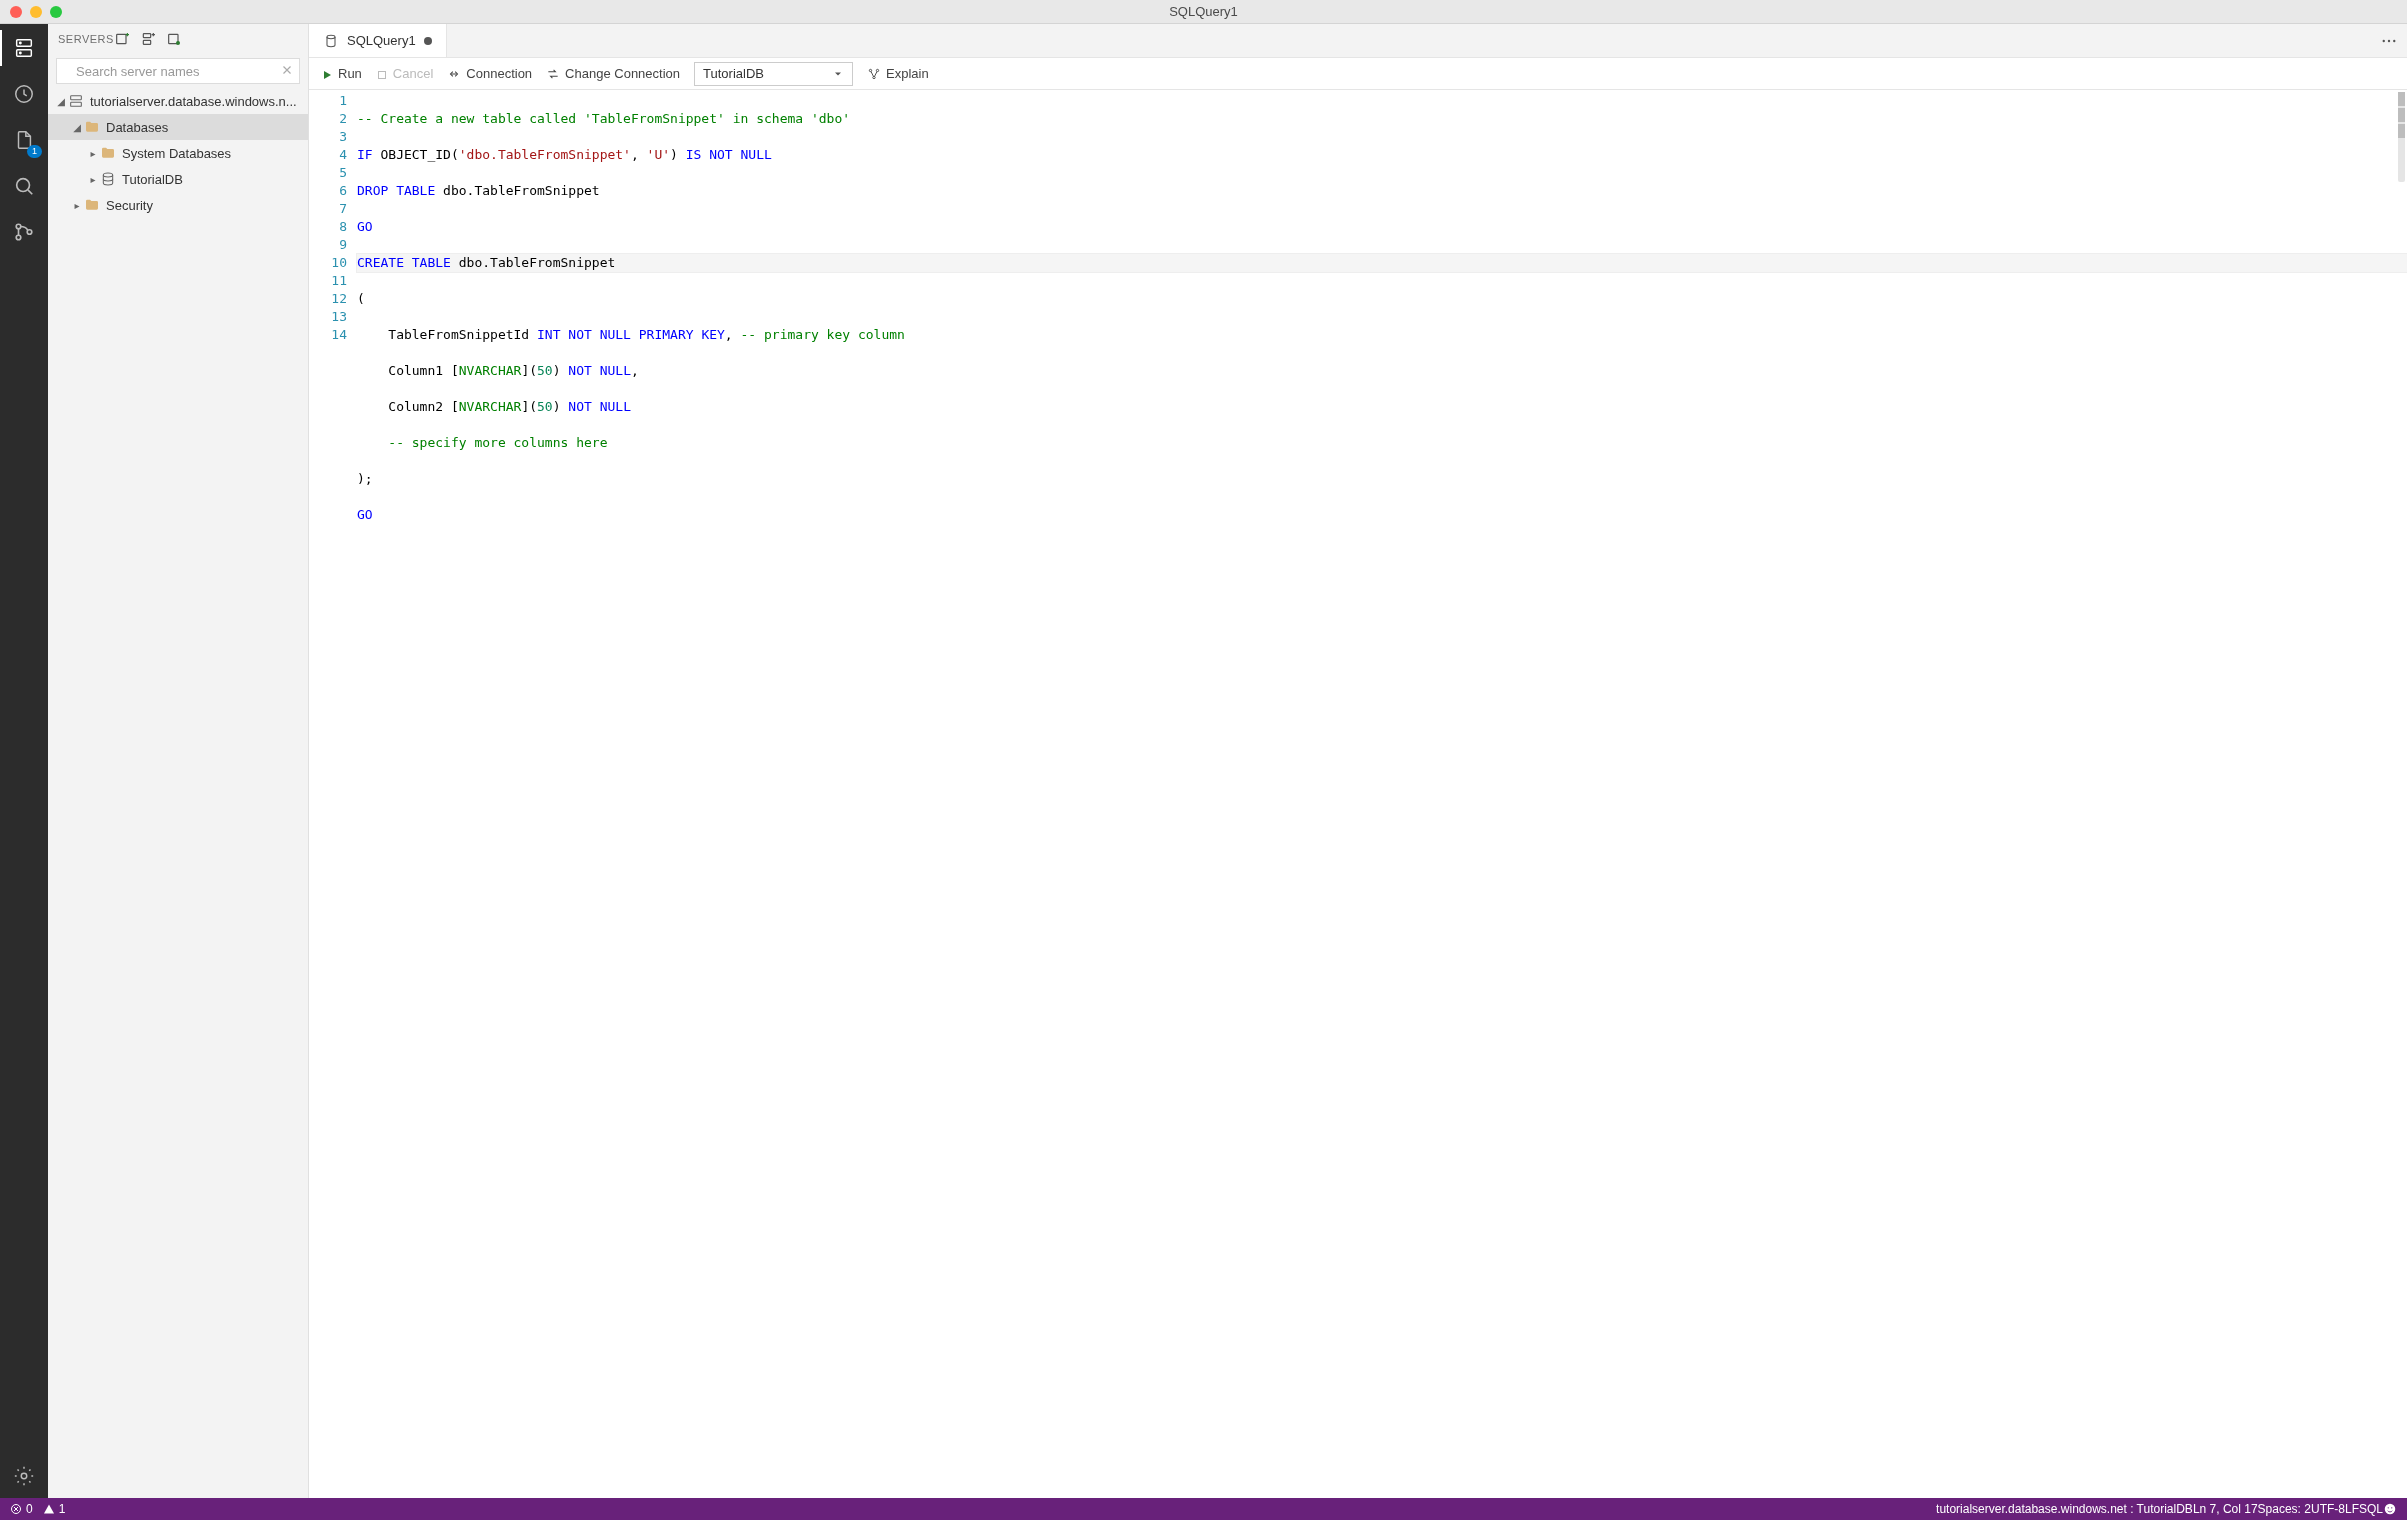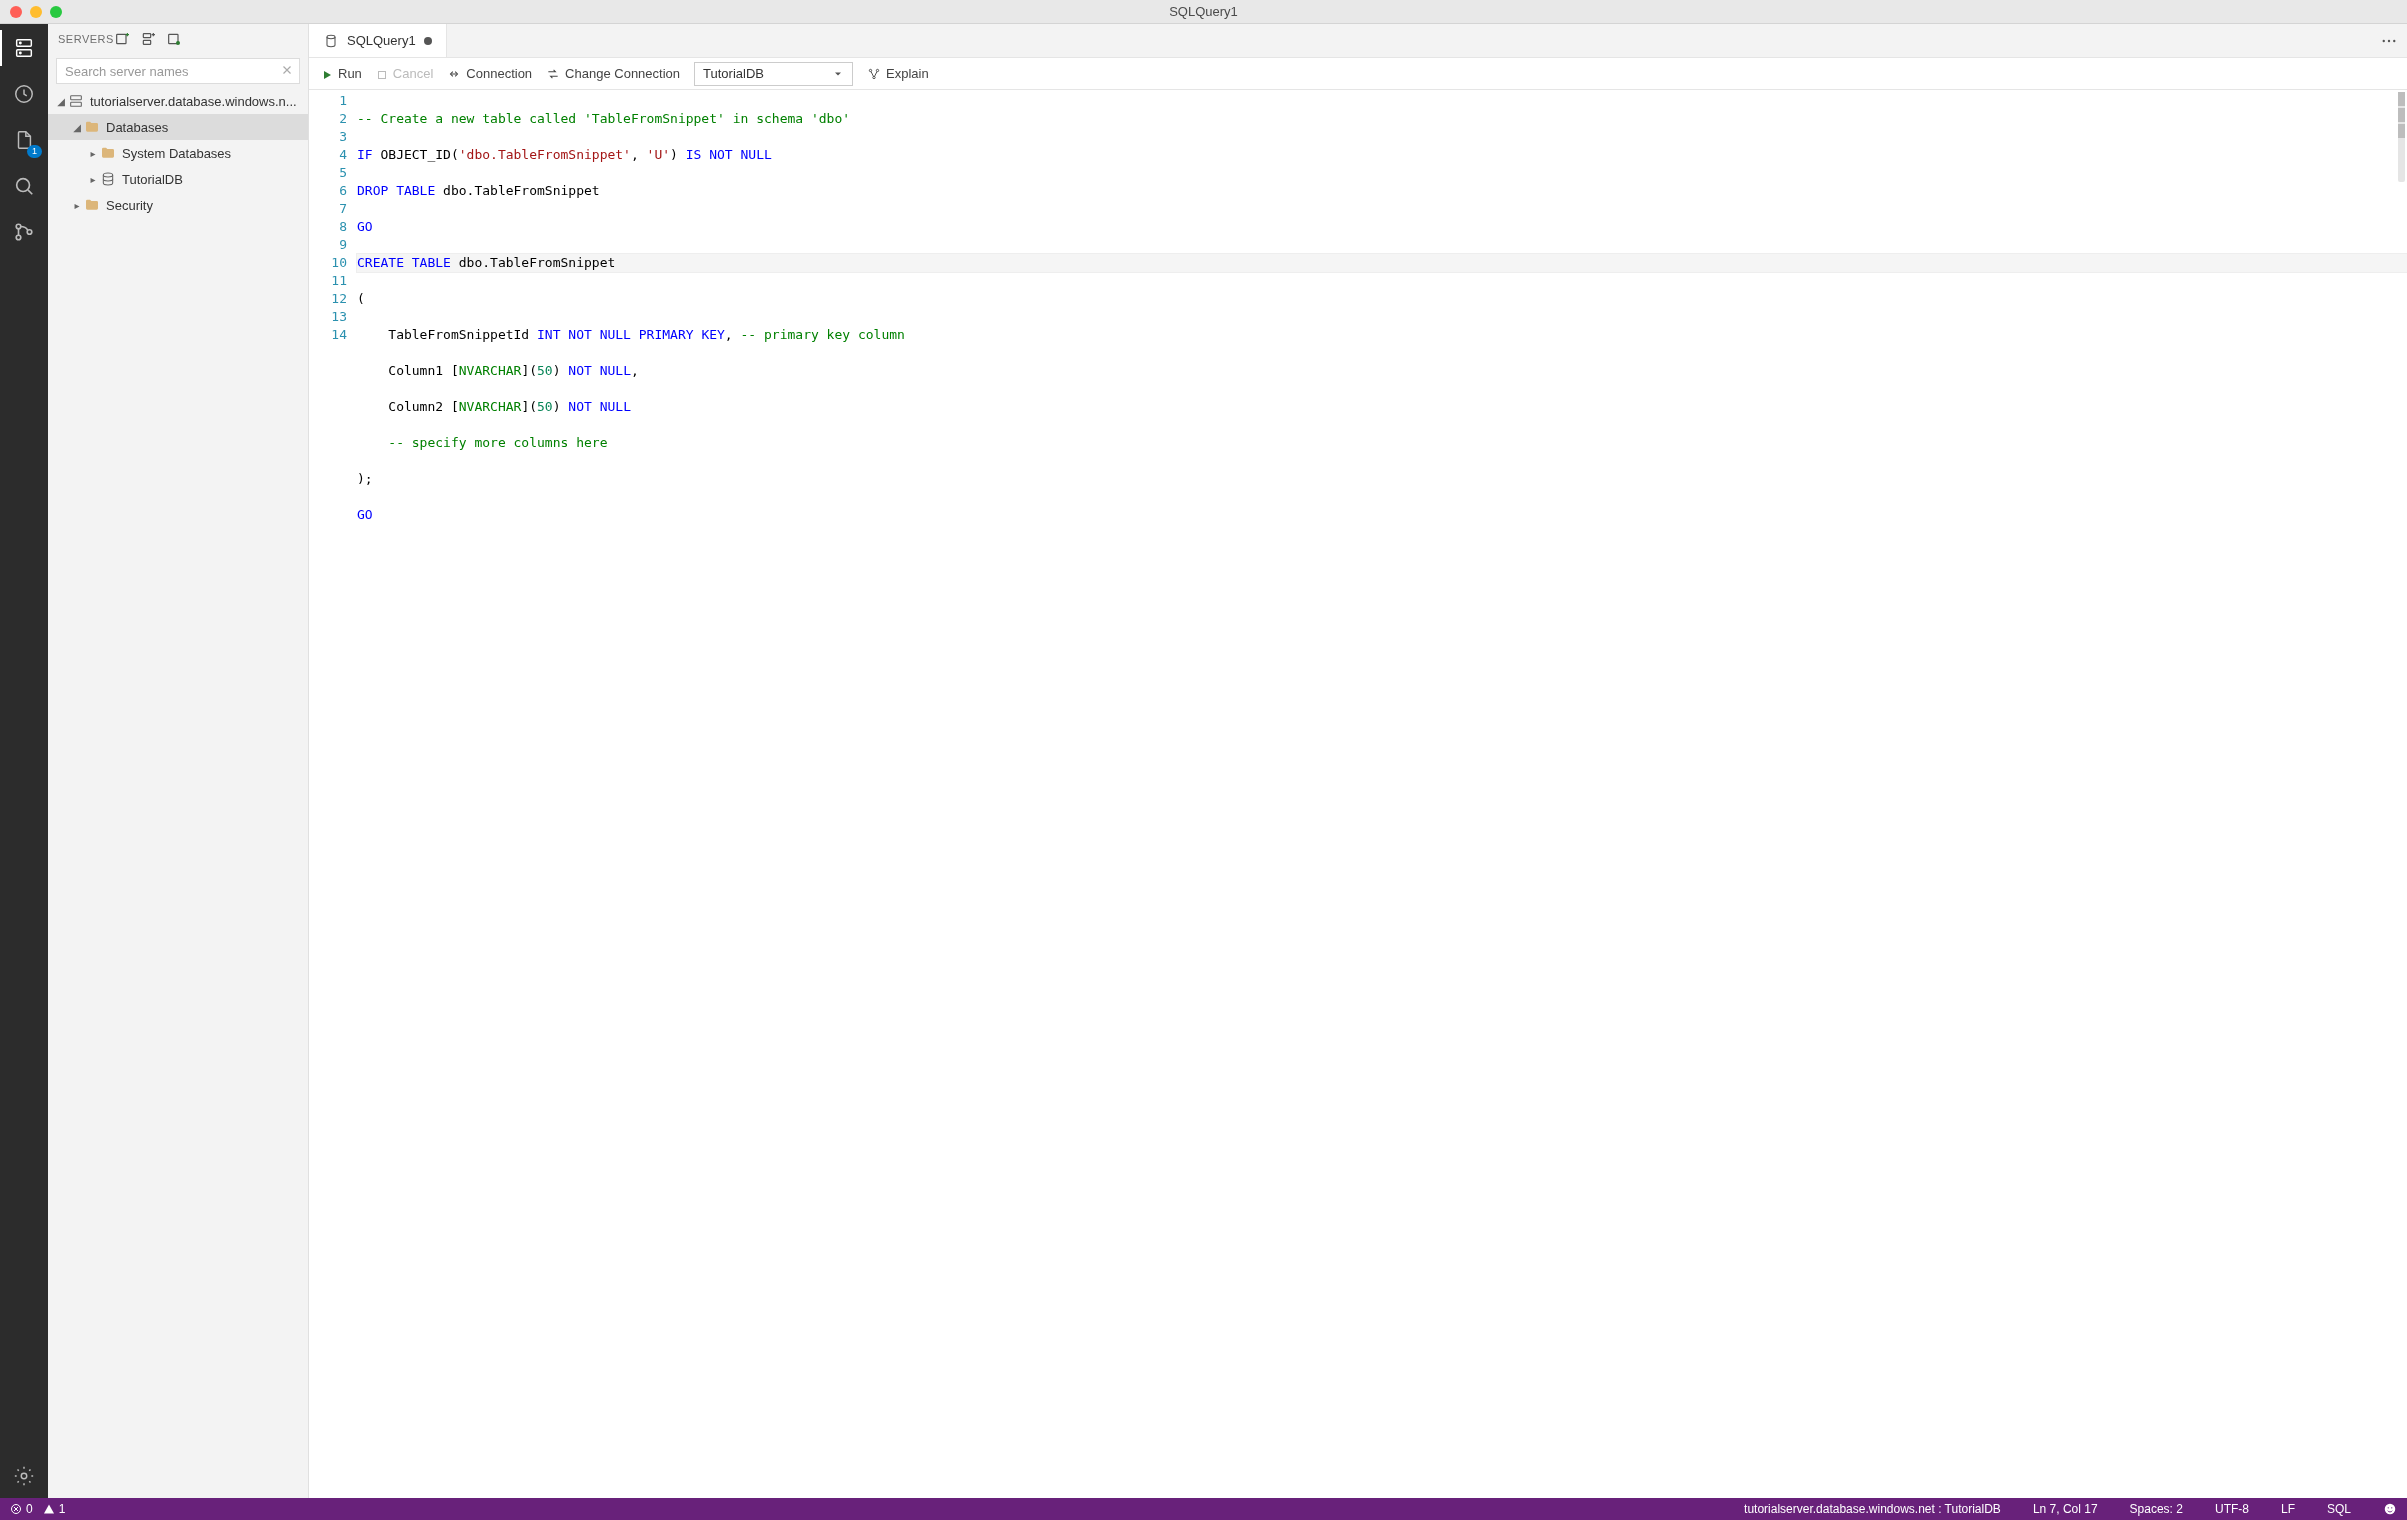--- a/index.html
+++ b/index.html
@@ -110,21 +110,21 @@
   .sidebar-header .hicon { width: 16px; height: 16px; cursor: pointer; color: #555; }
   .sidebar-search {
     margin: 4px 8px;
     position: relative;
   }
   .sidebar-search input {
     width: 100%;
     height: 26px;
     border: 1px solid #dcdcdc;
     background: #fff;
-    padding: 0 24px 0 8px;
+    padding: 0 24px 0 19px;
     font-size: 13px;
     color: #333;
     outline: none;
   }
   .sidebar-search input::placeholder { color: #999; }
   .sidebar-search .clear {
     position: absolute;
     right: 6px; top: 5px;
     color: #aaa;
     cursor: pointer;
@@ -253,21 +253,21 @@
   .statusbar {
     height: 22px;
     background: #68217a;
     color: #fff;
     display: flex; align-items: center;
     font-size: 12px;
     padding: 0 10px;
     gap: 14px;
   }
   .statusbar .left { display: flex; align-items: center; gap: 10px; }
-  .statusbar .right { margin-left: auto; display: flex; align-items: center; gap: 32px; }
+  .statusbar .right { margin-left: auto; display: flex; align-items: center; gap: 0; }
   .sb-item { display: flex; align-items: center; gap: 4px; cursor: pointer; }
 
   svg { display: block; }
 </style>
 </head>
 <body>
 
 <div class="titlebar">
   <div class="traffic-lights">
     <div class="tl close"></div>

